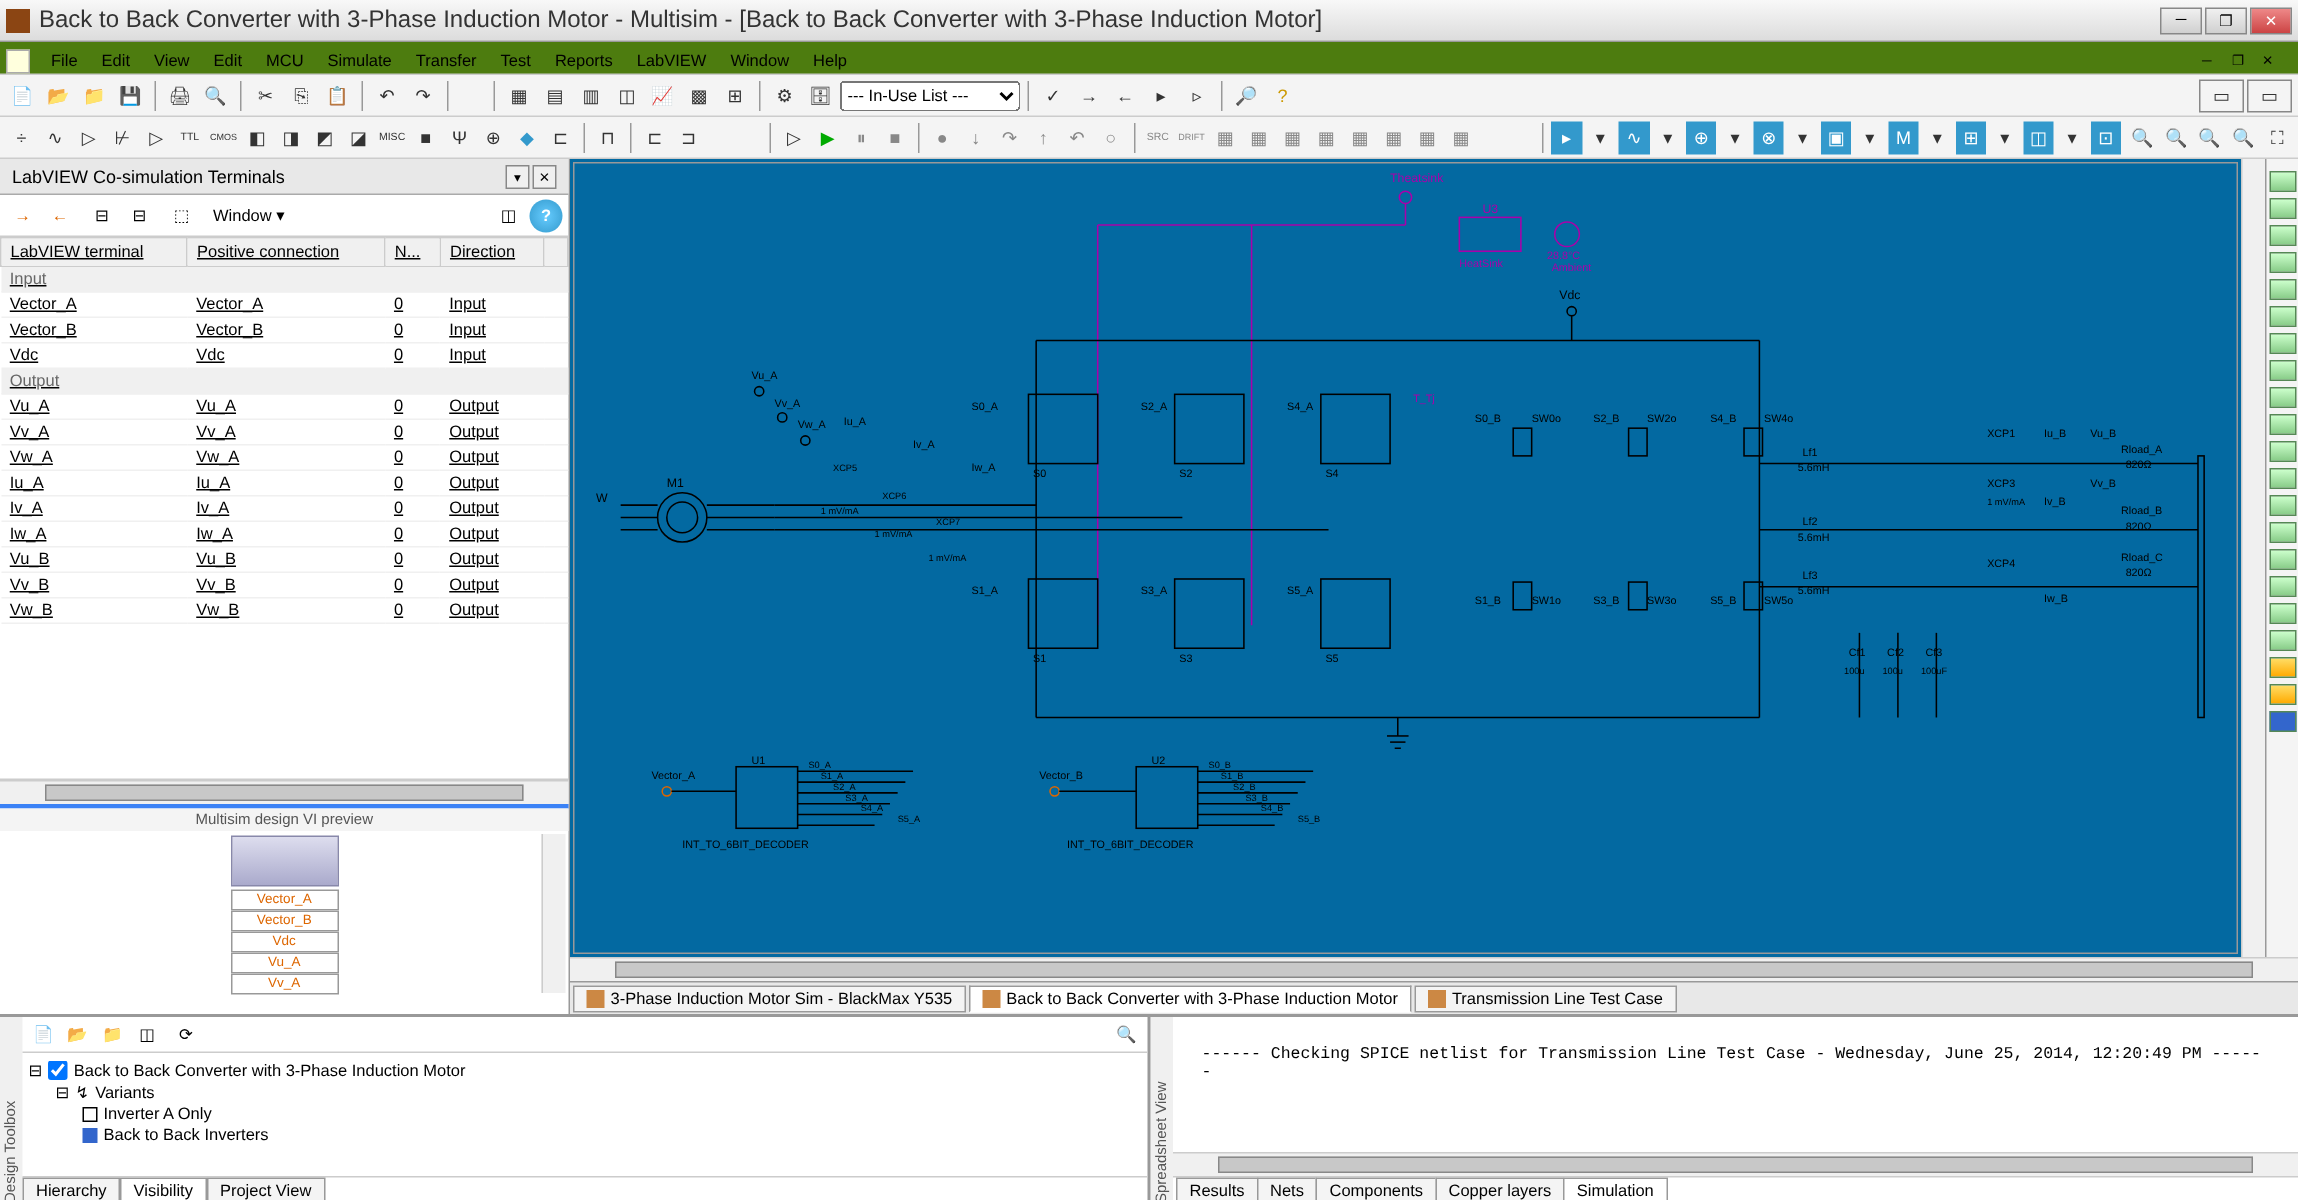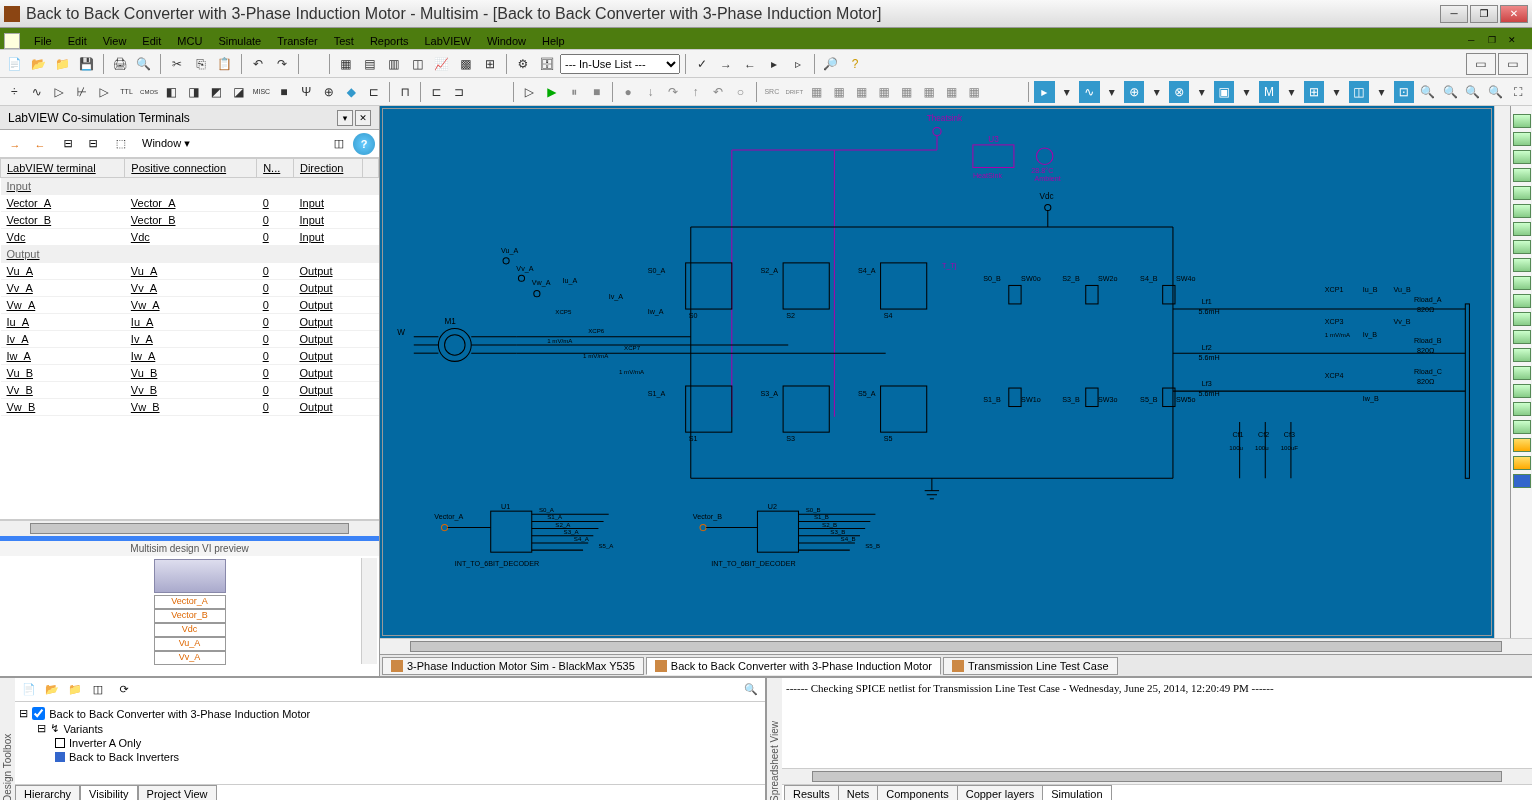--- a/index.html
+++ b/index.html
@@ -24,21 +24,21 @@
 .panel-header .hbtn { width: 16px; height: 16px; border: 1px solid #888; background: #f0f0f0; margin-left: 2px; font-size: 9px; display: inline-flex; align-items: center; justify-content: center; }
 .panel-toolbar { height: 28px; border-bottom: 1px solid #ccc; display: flex; align-items: center; padding: 0 4px; gap: 3px; }
 .panel-toolbar .tb-btn { width: 22px; height: 22px; border: 1px solid transparent; display: inline-flex; align-items: center; justify-content: center; }
 .panel-toolbar .export-btn { padding: 2px 6px; border: 1px solid transparent; }
 .panel-toolbar .help-btn { width: 22px; height: 22px; background: radial-gradient(#6cf, #39c); border-radius: 50%; color: white; display: inline-flex; align-items: center; justify-content: center; font-weight: bold; }
 .table-container { flex: 1; overflow: auto; border-bottom: 1px solid #ccc; text-decoration: underline; }
 table.term-table { width: 100%; border-collapse: collapse; font-size: 11px; }
 table.term-table th { background: #f0f0f0; border: 1px solid #ccc; padding: 3px 6px; text-align: left; font-weight: normal; position: sticky; top: 0; }
 table.term-table td { padding: 2px 6px; border-bottom: 1px solid #f0f0f0; }
 table.term-table tr.group td { background: #f0f0f0; color: #666; font-weight: normal; }
-.preview-section { height: 140px; border-top: 5px solid #3b82f6; }
+.preview-section { height: 140px; border-top: 3px solid #3b82f6; }
 .preview-title { text-align: center; padding: 2px; background: #f4f4f4; font-size: 10px; color: #555; }
 .preview-body { display: flex; justify-content: center; align-items: center; height: 110px; position: relative; }
 .preview-vi { width: 76px; display: flex; flex-direction: column; }
 .preview-vi .vi-icon { height: 34px; background: linear-gradient(#dde, #aac); border: 1px solid #88a; margin: 2px; }
 .preview-vi .vi-row { height: 14px; background: #fff; border: 1px solid #999; margin: 0 2px; font-size: 9px; text-align: center; color: #d60; }
 .canvas-area { flex: 1; background: #0369a1; position: relative; display: flex; flex-direction: column; }
 .canvas-viewport { flex: 1; position: relative; overflow: hidden; border: 1px solid #999; margin: 2px; }
 .schematic { position: absolute; inset: 0; }
 .scrollbar-h { height: 16px; background: #f0f0f0; border-top: 1px solid #ccc; position: relative; }
 .scrollbar-h::after { content: ''; position: absolute; left: 30px; right: 30px; top: 2px; bottom: 2px; background: #c8c8c8; border: 1px solid #888; }
@@ -54,21 +54,21 @@
 .tree-toolbar { height: 24px; border-bottom: 1px solid #ccc; display: flex; align-items: center; padding: 0 4px; gap: 3px; }
 .tree-toolbar .tb-btn { width: 20px; height: 20px; border: 1px solid transparent; display: inline-flex; align-items: center; justify-content: center; font-size: 11px; }
 .tree-body { flex: 1; overflow: auto; font-size: 11px; padding: 4px; }
 .tree-body .tree-row { padding: 1px 0; display: flex; align-items: center; gap: 4px; }
 .tree-body .indent1 { padding-left: 18px; }
 .tree-body .indent2 { padding-left: 36px; }
 .tree-tabs { height: 22px; display: flex; border-top: 1px solid #ccc; }
 .tree-tab { padding: 2px 8px; border: 1px solid #999; background: #f4f4f4; font-size: 11px; }
 .tree-tab.active { background: #fff; }
 .output-panel { flex: 1; display: flex; flex-direction: column; background: #fff; }
-.output-body { flex: 1; overflow: auto; padding: 4px; font-size: 11px; font-family: Liberation Serif, serif; }
+.output-body { flex: 1; overflow: auto; padding: 19px; font-size: 11px; font-family: Liberation Mono, monospace; }
 .output-tabs { height: 22px; display: flex; border-top: 1px solid #ccc; padding-left: 2px; }
 .output-tab { padding: 2px 8px; border: 1px solid #999; background: #f4f4f4; font-size: 11px; margin-right: -1px; }
 .output-tab.active { background: #fff; }
 .rotated-label { writing-mode: vertical-lr; transform: rotate(180deg); font-size: 10px; color: #555; padding: 4px 2px; }
 </style>
 </head>
 <body>
 
 <div class="titlebar">
   <div class="app-icon"></div>

